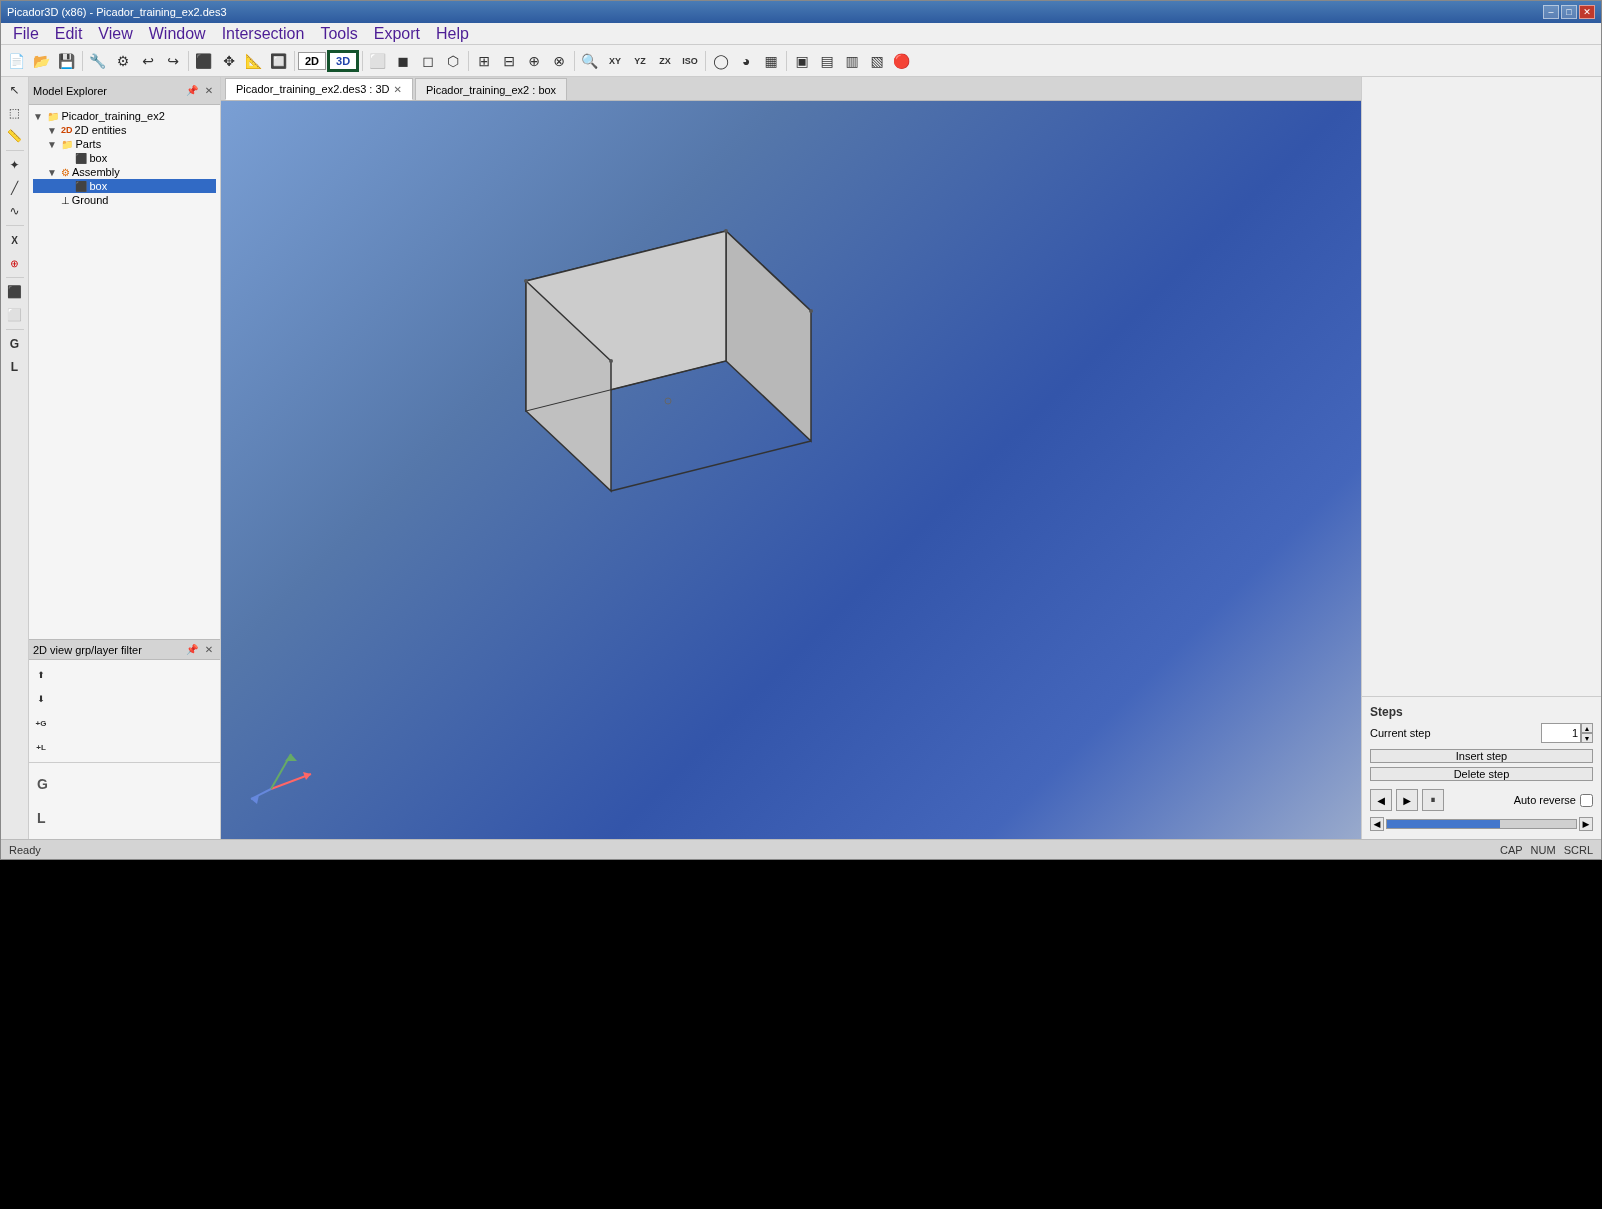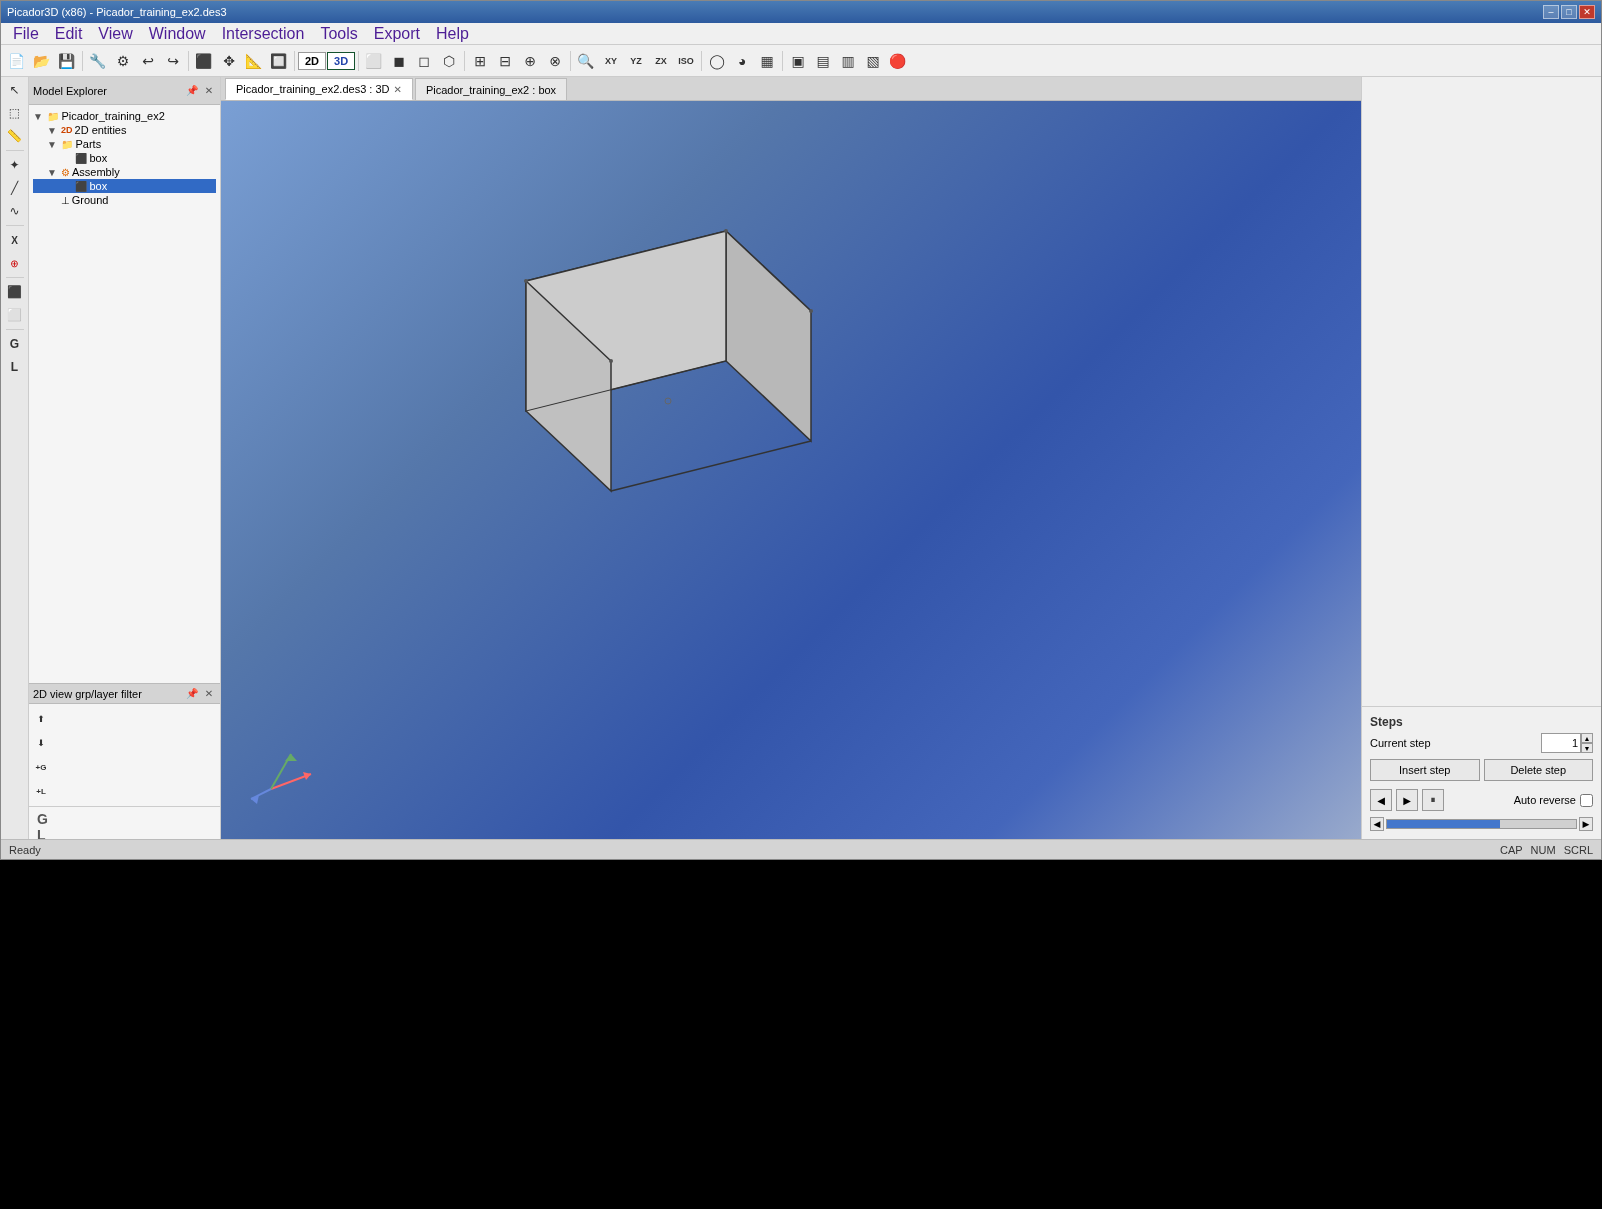--- a/index.html
+++ b/index.html
@@ -16,21 +16,21 @@
     
     
     .menu-bar { height: 22px; background: #f0f0f0; display: flex; align-items: center; padding: 0 4px; border-bottom: 1px solid #ccc; flex-shrink: 0; }
     .menu-item { padding: 2px 8px; font-size: 16px; color: #4c1d95; cursor: pointer; }
     
     
     .toolbar { height: 32px; background: #f0f0f0; display: flex; align-items: center; padding: 0 4px; border-bottom: 1px solid #ccc; gap: 1px; flex-shrink: 0; flex-wrap: wrap; }
     .toolbar-btn { width: 24px; height: 24px; border: 1px solid transparent; background: transparent; display: flex; align-items: center; justify-content: center; cursor: pointer; font-size: 14px; color: #333; }
     .toolbar-separator { width: 1px; height: 20px; background: #ccc; margin: 0 2px; }
     .toolbar-btn-2d { padding: 2px 6px; font-size: 11px; font-weight: bold; border: 1px solid #999; background: #fff; cursor: pointer; }
-    .toolbar-btn-3d { padding: 2px 6px; font-size: 11px; font-weight: bold; border: 1px solid #14532d; background: #fff; cursor: pointer; color: #2244aa; }
+    .toolbar-btn-3d { padding: 2px 6px; font-size: 11px; font-weight: bold; border: 3px solid #14532d; background: #fff; cursor: pointer; color: #2244aa; }
     
     
     .main-area { flex: 1; display: flex; overflow: hidden; }
     
     
     .left-tools { width: 28px; background: #e8e8e8; border-right: 1px solid #ccc; display: flex; flex-direction: column; align-items: center; padding: 2px 0; gap: 1px; flex-shrink: 0; }
     .tool-btn { width: 22px; height: 22px; border: 1px solid transparent; background: transparent; display: flex; align-items: center; justify-content: center; cursor: pointer; font-size: 12px; color: #333; }
     .tool-separator { width: 18px; height: 1px; background: #ccc; margin: 2px 0; }
     
     
@@ -39,21 +39,21 @@
     .panel-header { height: 28px; background: #d4d4d4; display: flex; align-items: center; justify-content: space-between; padding: 0 4px; font-size: 11px; border-bottom: 1px solid #bbb; flex-shrink: 0; }
     .panel-header-buttons { display: flex; gap: 2px; }
     .panel-icon-btn { width: 14px; height: 14px; border: none; background: transparent; cursor: pointer; font-size: 10px; color: #555; display: flex; align-items: center; justify-content: center; }
     
     .model-tree { flex: 1; padding: 4px; overflow: auto; font-size: 11px; }
     .tree-item { display: flex; align-items: center; gap: 2px; padding: 1px 0; cursor: pointer; white-space: nowrap; }
     .tree-item.selected { background: #316ac5; color: white; }
     .tree-icon { font-size: 10px; }
     .tree-expand { width: 12px; font-size: 10px; color: #555; }
     
-    .filter-panel { height: 156px; border-top: 1px solid #bbb; display: flex; flex-direction: column; }
+    .filter-panel { height: 200px; border-top: 1px solid #bbb; display: flex; flex-direction: column; }
     .filter-panel-header { height: 20px; background: #d4d4d4; display: flex; align-items: center; justify-content: space-between; padding: 0 4px; font-size: 11px; border-bottom: 1px solid #bbb; flex-shrink: 0; }
     .filter-content { flex: 1; background: #f5f5f5; }
     
     
     .view-area { flex: 1; display: flex; flex-direction: column; overflow: hidden; }
     
     .tabs-bar { height: 24px; background: #d4d4d4; display: flex; align-items: flex-end; padding: 0 4px; border-bottom: 1px solid #bbb; flex-shrink: 0; }
     .tab { height: 22px; padding: 0 10px; background: #e8e8e8; border: 1px solid #bbb; border-bottom: none; display: flex; align-items: center; gap: 4px; cursor: pointer; font-size: 11px; margin-right: 2px; }
     .tab.active { background: #fff; border-bottom: 1px solid #fff; z-index: 1; }
     .tab-close { font-size: 10px; color: #666; cursor: pointer; }
@@ -63,21 +63,21 @@
     
     .right-panel { width: 240px; background: #f0f0f0; border-left: 1px solid #ccc; display: flex; flex-direction: column; flex-shrink: 0; }
     .right-panel-content { flex: 1; background: #f0f0f0; }
     .right-panel-bottom { padding: 8px; border-top: 1px solid #ccc; }
     .steps-label { font-size: 12px; font-weight: bold; color: #333; margin-bottom: 4px; }
     .current-step-row { display: flex; align-items: center; justify-content: space-between; margin-bottom: 6px; }
     .step-input-container { display: flex; align-items: center; }
     .step-input { width: 40px; height: 20px; border: 1px solid #999; text-align: right; font-size: 11px; padding: 0 2px; }
     .step-spinner { display: flex; flex-direction: column; }
     .spin-btn { width: 12px; height: 10px; border: 1px solid #999; background: #e8e8e8; font-size: 7px; display: flex; align-items: center; justify-content: center; cursor: pointer; line-height: 1; }
-    .step-buttons-row { display: flex; gap: 4px; margin-bottom: 8px; }
+    .step-buttons-row { display: flex; gap: 4px; margin-bottom: 8px; flex-direction: column; }
     .step-btn { flex: 1; height: 22px; border: 1px solid #999; background: #e8e8e8; font-size: 11px; cursor: pointer; }
     .playback-row { display: flex; align-items: center; gap: 4px; margin-bottom: 6px; }
     .play-btn { width: 22px; height: 22px; border: 1px solid #999; background: #e8e8e8; display: flex; align-items: center; justify-content: center; cursor: pointer; font-size: 10px; }
     .auto-reverse-row { display: flex; align-items: center; gap: 4px; font-size: 11px; justify-content: flex-end; }
     .progress-bar-row { display: flex; align-items: center; gap: 2px; }
     .progress-bar-container { flex: 1; height: 10px; background: #d0d0d0; border: 1px solid #999; position: relative; }
     .progress-bar-fill { width: 60%; height: 100%; background: #4477cc; }
     .progress-btn { width: 14px; height: 14px; border: 1px solid #999; background: #e8e8e8; font-size: 9px; display: flex; align-items: center; justify-content: center; cursor: pointer; }
     
     

